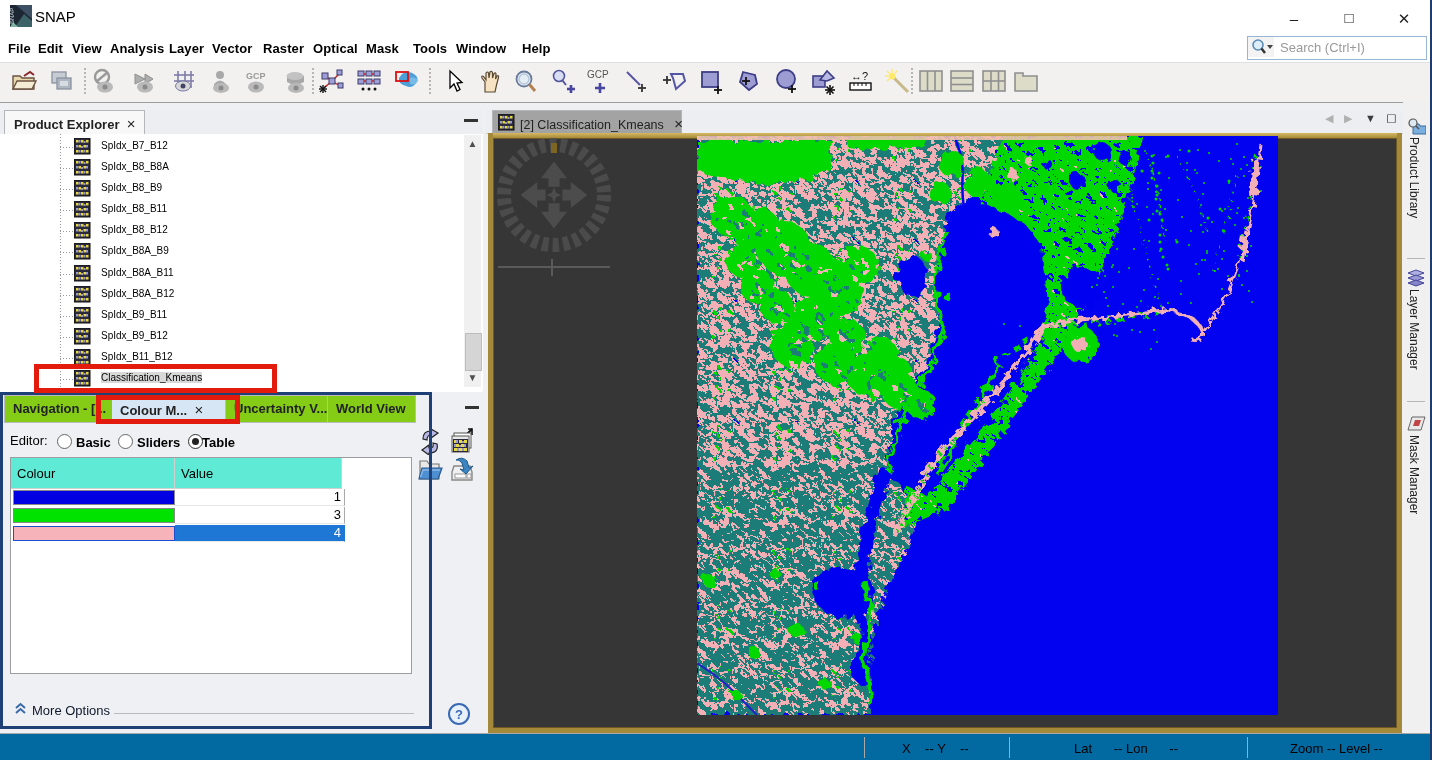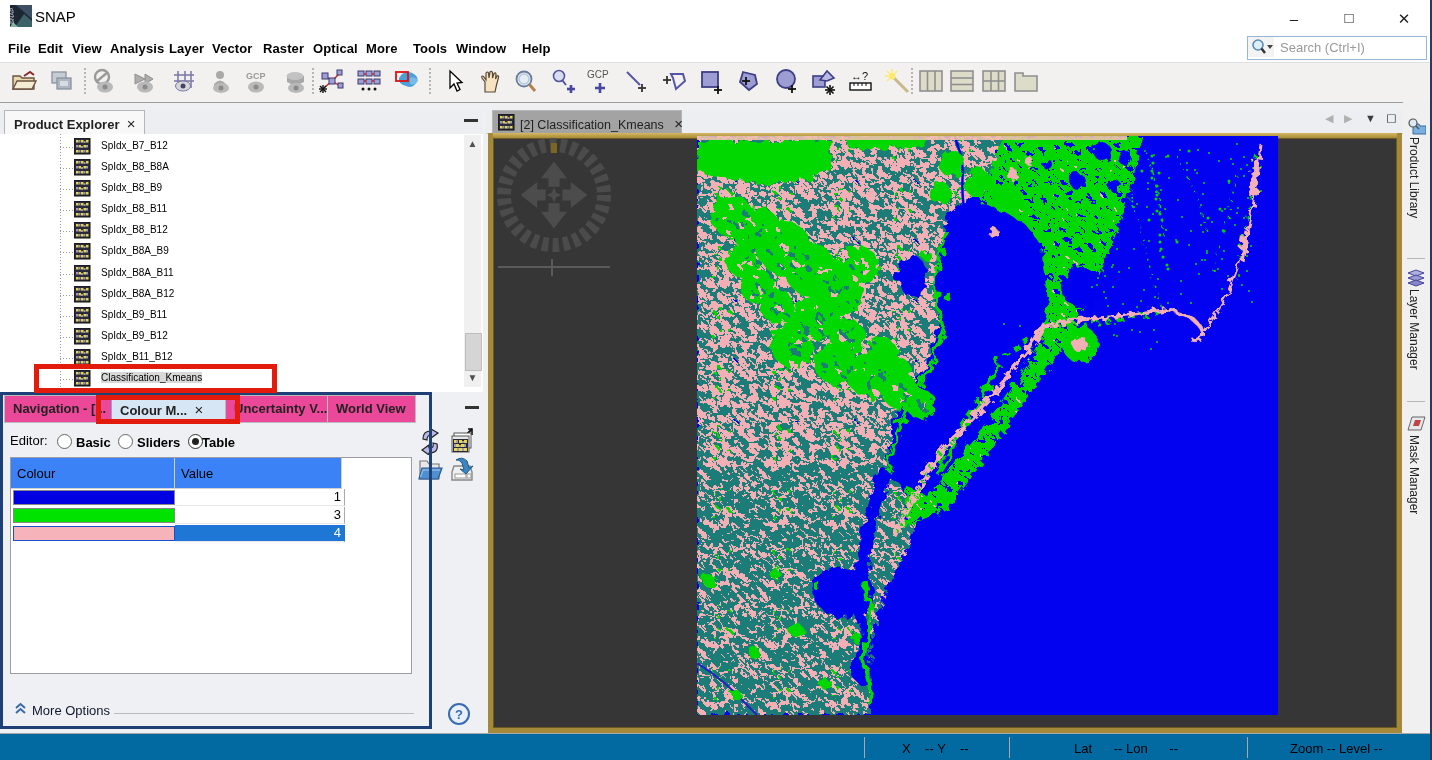--- a/index.html
+++ b/index.html
@@ -36,27 +36,27 @@
   .dotline{position:absolute;left:60px;top:10px;width:13px;height:1px;
      background:repeating-linear-gradient(to right,#999 0 1px,#fff 1px 3px);}
   .vdot{left:60px;width:1px;background:repeating-linear-gradient(to bottom,#999 0 1px,#fff 1px 3px);}
   
   #tsb{left:464px;top:135px;width:17px;height:252px;background:#f0f0f0;}
   .sbarrow{position:absolute;left:0;width:17px;height:16px;background:#f0f0f0;color:#505050;
      font-size:10px;text-align:center;line-height:16px;}
   
   #lowpanel{left:0px;top:392px;width:483px;height:341px;background:#eef0f3;}
   .ltab{position:absolute;top:3px;height:26px;font-weight:bold;font-size:13px;color:#222;
-        background:#ec4899;border:1px solid #b9bbbf;}
+        background:#84cc16;border:1px solid #b9bbbf;}
   .ltab div{position:absolute;left:8px;top:5px;white-space:nowrap;}
   #ledit{left:10px;top:41px;font-size:13px;color:#000;}
   .radio{position:absolute;width:13px;height:13px;border:1px solid #666;border-radius:50%;background:#fff;}
   .rlbl{position:absolute;font-size:13px;color:#000;top:41px;font-weight:bold;}
   #ctable{left:10px;top:65px;width:400px;height:215px;background:#fff;border:1px solid #9b9da1;}
-  .chead{position:absolute;top:0;height:30px;background:#3b82f6;border-right:1px solid #d0d0d0;
+  .chead{position:absolute;top:0;height:30px;background:#5eead4;border-right:1px solid #d0d0d0;
      border-bottom:1px solid #d0d0d0;font-size:13px;color:#000;}
   .crow{position:absolute;height:18px;}
   .swatch{position:absolute;left:2px;top:1px;width:160px;height:13px;border:1px solid #888;}
   .cval{position:absolute;left:164px;top:0;width:166px;height:16px;font-size:13px;text-align:right;
      padding-right:3px;border-bottom:1px solid #e8e8e8;border-right:1px solid #aaa;}
   #moreopt{left:12px;top:705px;font-size:13px;color:#0f172a;}
   #mline{left:114px;top:714px;width:300px;height:1px;background:#b9b9b9;}
   
   #tabstrip{left:486px;top:110px;width:917px;height:23px;background:#eceef1;border-bottom:1px solid #c6c8cc;}
   #doctab{left:492px;top:110px;width:188px;height:23px;background:#a3a3a3;
@@ -101,21 +101,21 @@
 
 <div id="menubar" class="abs">
   <span class="menu abs" style="left:8px">File</span>
   <span class="menu abs" style="left:38px">Edit</span>
   <span class="menu abs" style="left:72px">View</span>
   <span class="menu abs" style="left:110px">Analysis</span>
   <span class="menu abs" style="left:169px">Layer</span>
   <span class="menu abs" style="left:212px">Vector</span>
   <span class="menu abs" style="left:263px">Raster</span>
   <span class="menu abs" style="left:313px">Optical</span>
-  <span class="menu abs" style="left:366px">More</span>
+  <span class="menu abs" style="left:366px">Mask</span>
   <span class="menu abs" style="left:413px">Tools</span>
   <span class="menu abs" style="left:456px">Window</span>
   <span class="menu abs" style="left:522px">Help</span>
 </div>
 <div id="searchbox" class="abs"></div>
 <div id="searchicon" class="abs">
   <svg width="26" height="20" viewBox="0 0 26 20">
     <circle cx="10" cy="8" r="5" fill="#ddeefa" stroke="#5a8ab5" stroke-width="1.6"></circle>
     <line x1="13.5" y1="11.5" x2="17" y2="16" stroke="#333" stroke-width="2.4"></line>
     <polygon points="19,8 25,8 22,12" fill="#444"></polygon>

